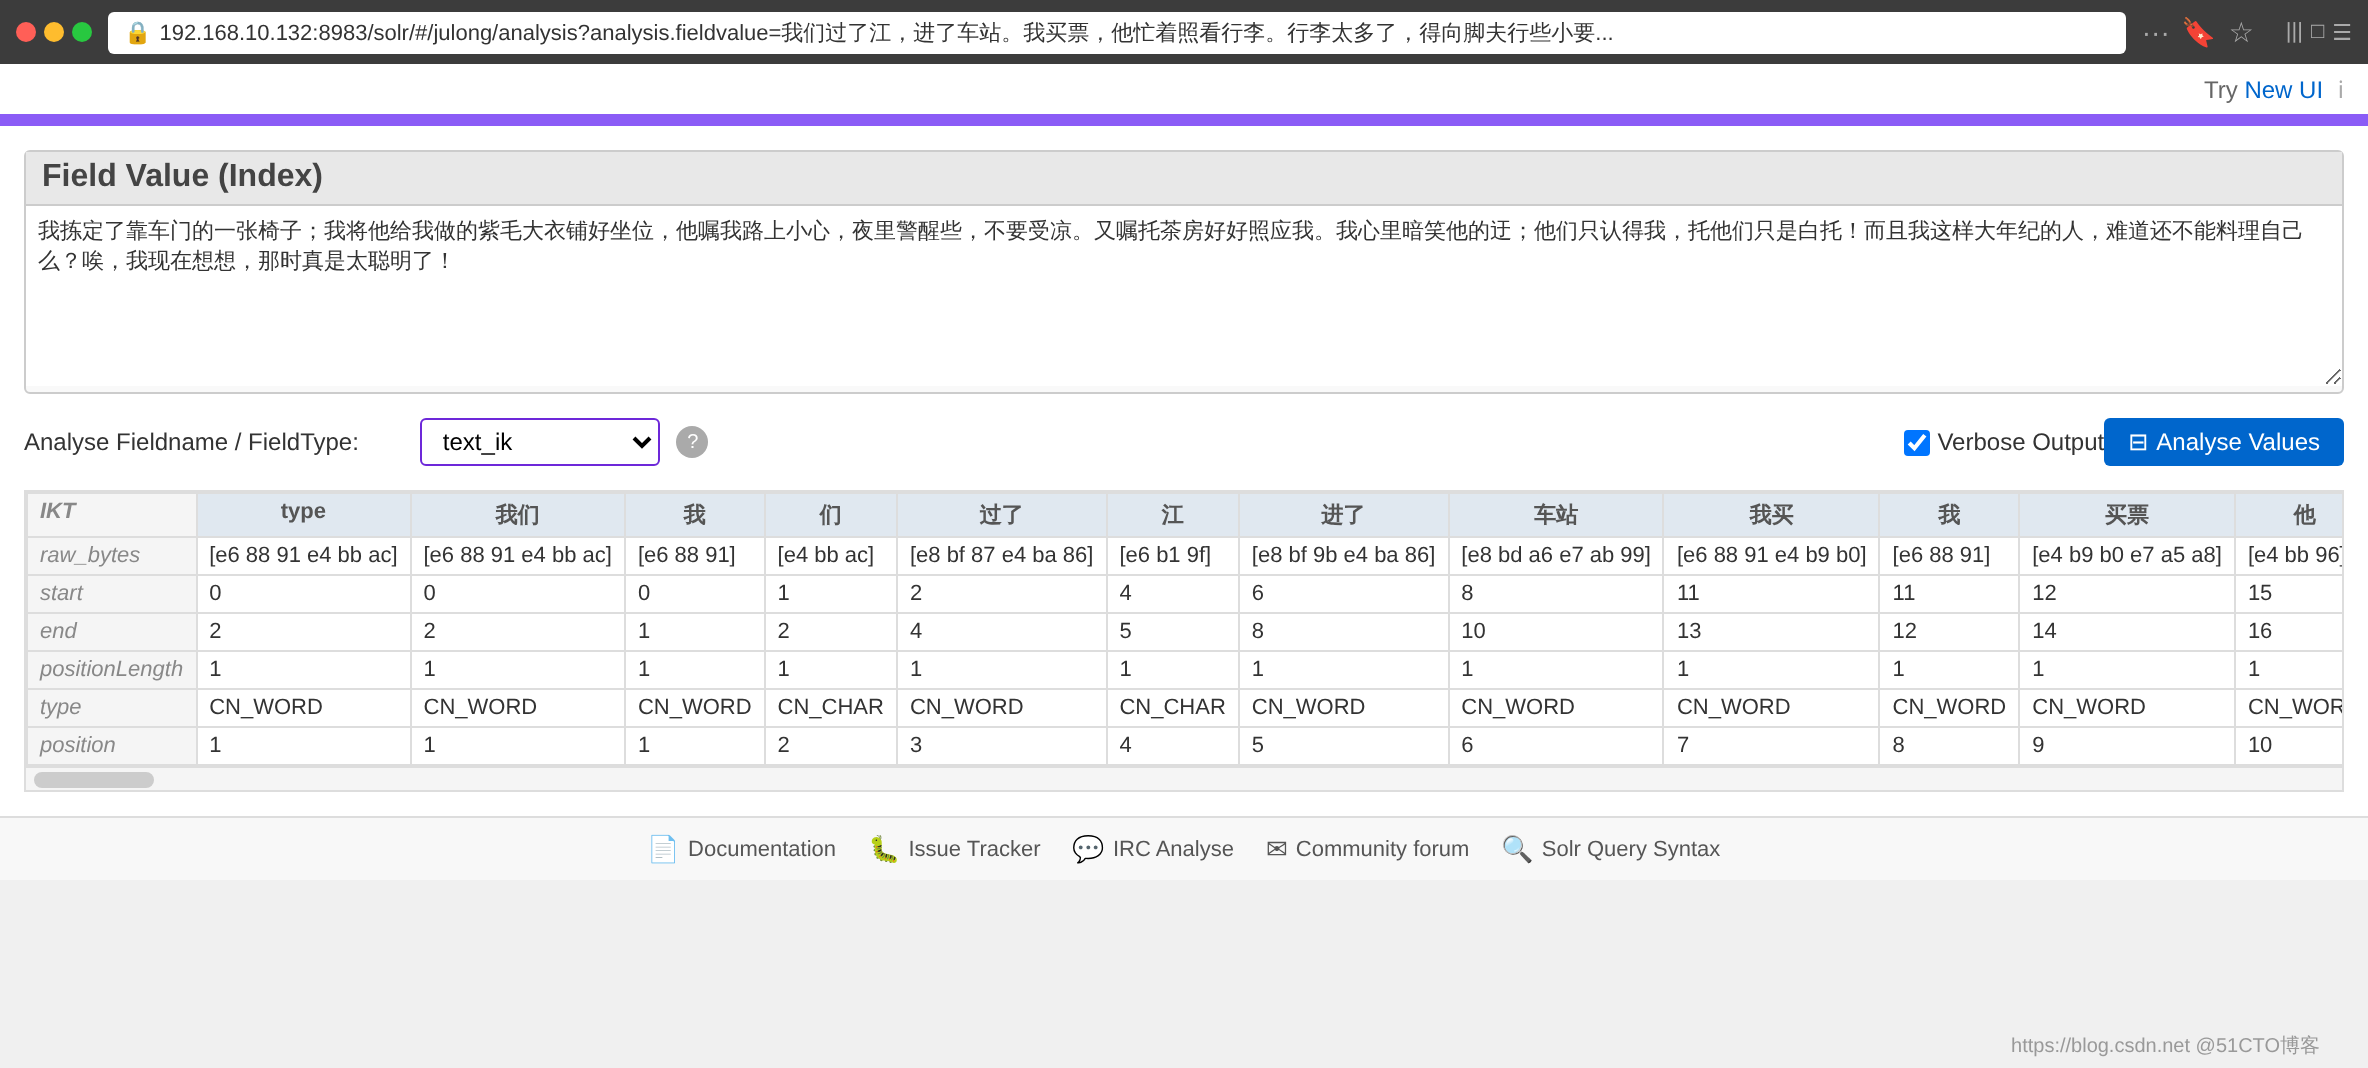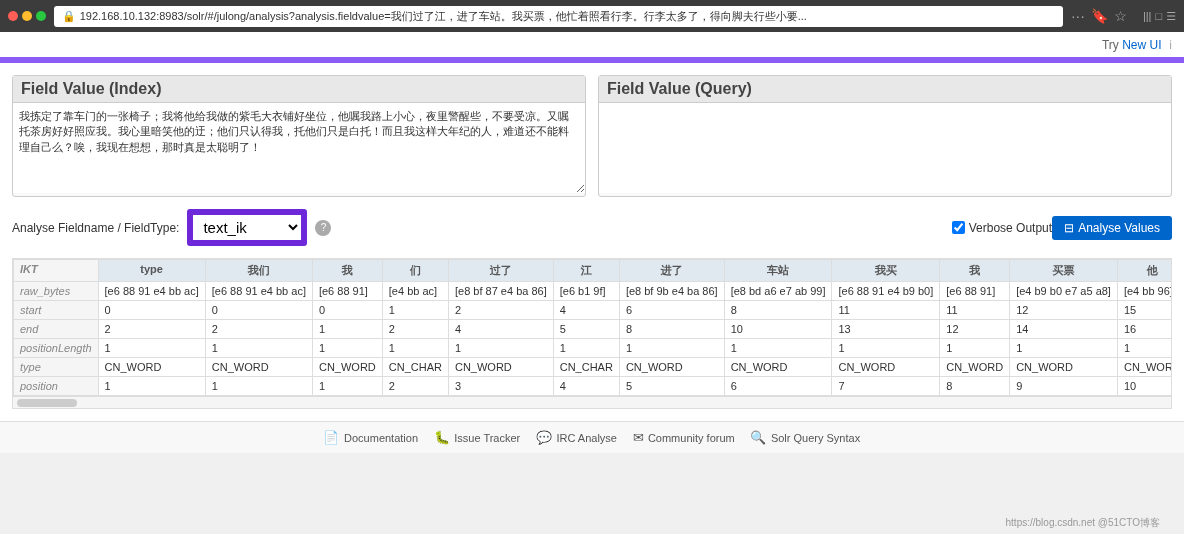--- a/index.html
+++ b/index.html
@@ -90,27 +90,28 @@
 
     
     .analyse-row {
       display: flex;
       align-items: center;
       gap: 8px;
       margin-bottom: 12px;
     }
     .analyse-label { font-size: 12px; color: #333; }
     .analyse-select {
-      border: 6px solid #6d28d9;
+      border: 1px solid #6d28d9;
       border-radius: 3px;
       padding: 3px 20px 3px 6px;
-      font-size: 15px;
+      font-size: 12px;
       background: #fff;
       min-width: 120px;
       appearance: auto;
+      margin-left: 23px;
     }
     .analyse-help {
       width: 16px; height: 16px; border-radius: 50%;
       background: #aaa; color: #fff;
       display: flex; align-items: center; justify-content: center;
       font-size: 10px; cursor: pointer;
     }
     .analyse-right {
       margin-left: auto;
       display: flex;
@@ -223,24 +224,20 @@
 
 <div class="main-content">
 
   <div class="field-sections">
 
     <div class="field-section">
       <div class="field-section-title">Field Value (Index)</div>
       <textarea class="field-textarea" style="">我拣定了靠车门的一张椅子；我将他给我做的紫毛大衣铺好坐位，他嘱我路上小心，夜里警醒些，不要受凉。又嘱托茶房好好照应我。我心里暗笑他的迂；他们只认得我，托他们只是白托！而且我这样大年纪的人，难道还不能料理自己么？唉，我现在想想，那时真是太聪明了！</textarea>
     </div>
 
-    <div class="field-section">
-      <div class="field-section-title">Field Value (Query)</div>
-      <div class="field-textarea-right"></div>
-    </div>
   </div>
 
   <div class="analyse-row">
     <label class="analyse-label">Analyse Fieldname / FieldType:</label>
     <select class="analyse-select">
       <option>text_ik</option>
     </select>
     <div class="analyse-help">?</div>
     <div class="analyse-right">
       <label class="verbose-label">

